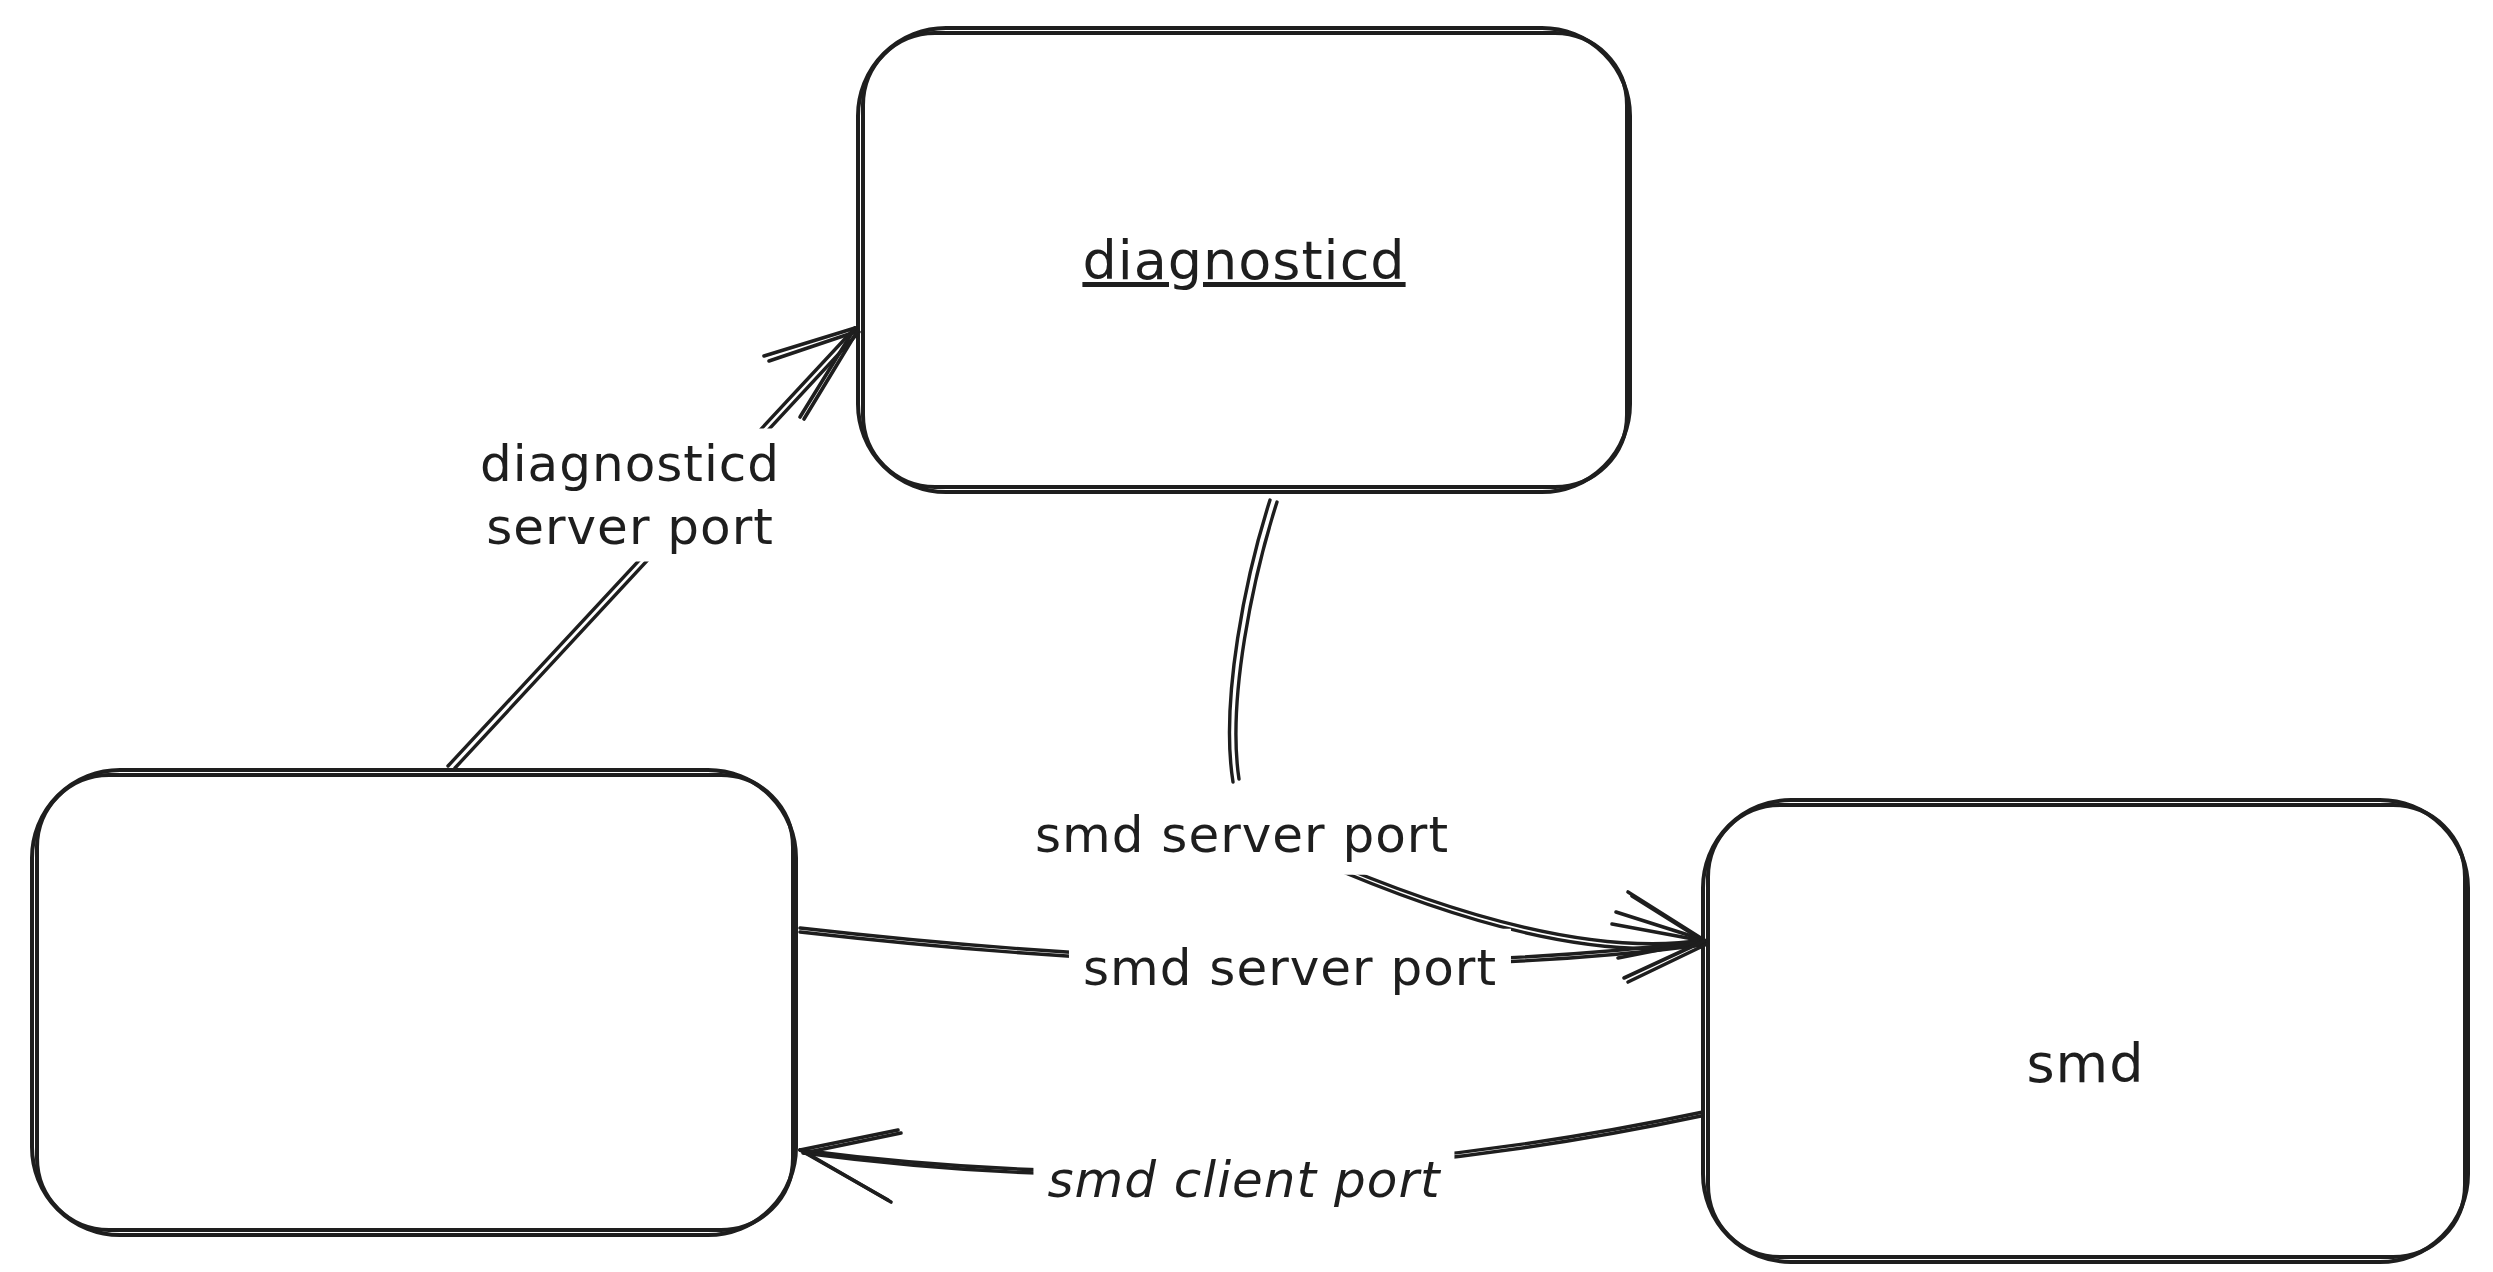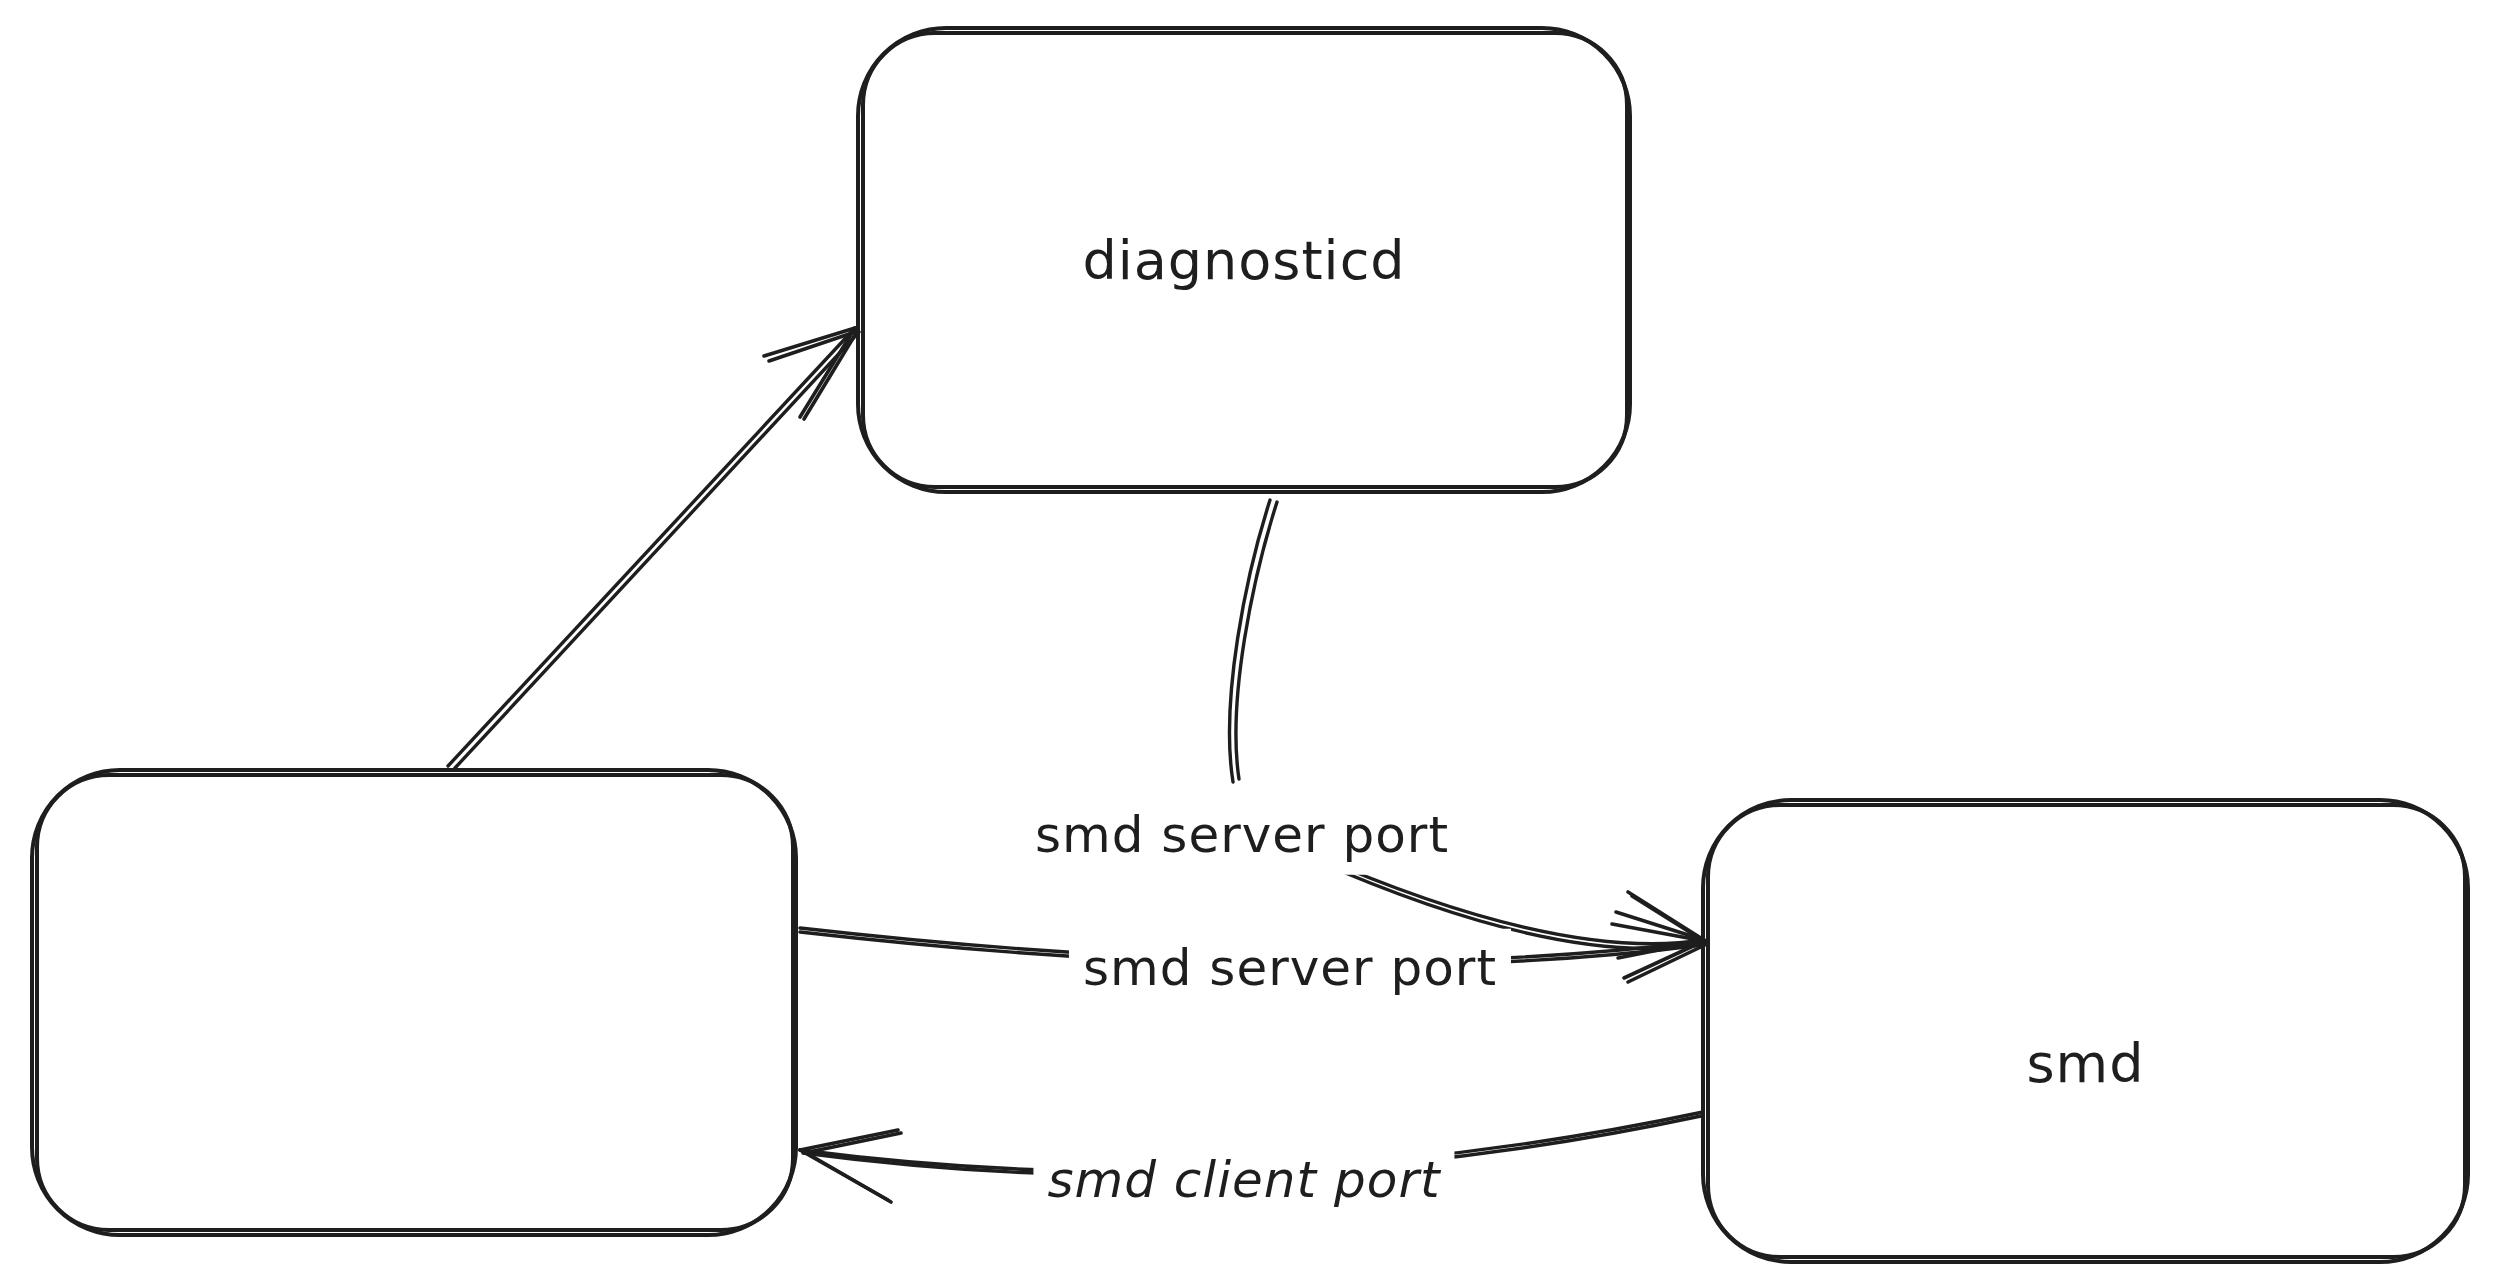--- a/index.html
+++ b/index.html
@@ -39,21 +39,21 @@
 
   .node-label {
     position: absolute;
     display: flex;
     align-items: center;
     justify-content: center;
     font-size: 54px;
     letter-spacing: 1px;
     color: var(--ink);
   }
-  .node-label.diagnosticd { left: 858px; top: 28px;  width: 772px; height: 464px; }
+  .node-label.diagnosticd { left: 858px; top: 28px;  width: 772px; height: 464px; text-decoration: underline; }
   .node-label.ourapp      { left: 32px;  top: 770px; width: 764px; height: 465px; }
   .node-label.smd         { left: 1703px;top: 832px; width: 765px; height: 462px; }
 
   .edge-label {
     position: absolute;
     transform: translate(-50%, -50%);
     background: var(--bg);
     font-size: 50px;
     letter-spacing: 1px;
     color: var(--ink);
@@ -133,20 +133,21 @@
       <path class="barb" d="M 800 1150 L 888 1200"></path>
       <path class="barb" d="M 803 1151 L 891 1202"></path>
     </g>
   </svg>
 
   <div class="node-label diagnosticd">diagnosticd</div>
 
 
   <div class="node-label smd">smd</div>
 
+  <div class="edge-label wrap e0">diagnosticd server port</div>
 
   <div class="edge-label e1">smd server port</div>
 
   <div class="edge-label e2">smd server port</div>
 
   <div class="edge-label e3">smd client port</div>
 
 </div>
 
 </body></html>

